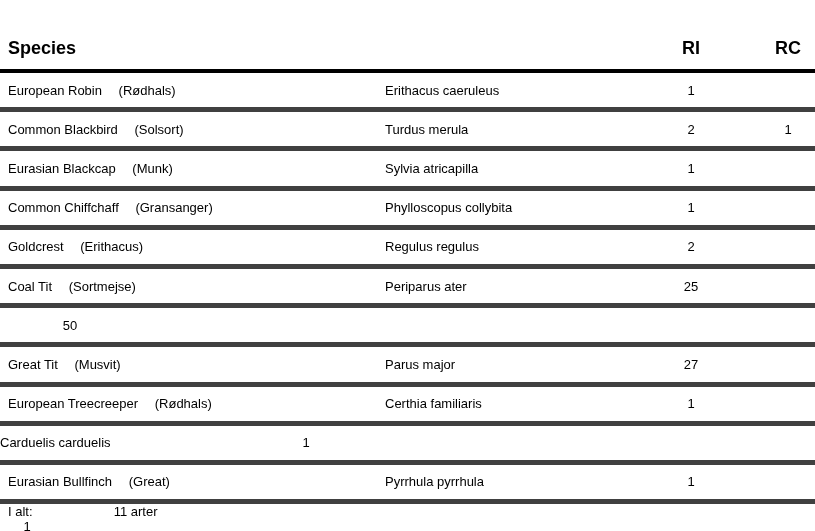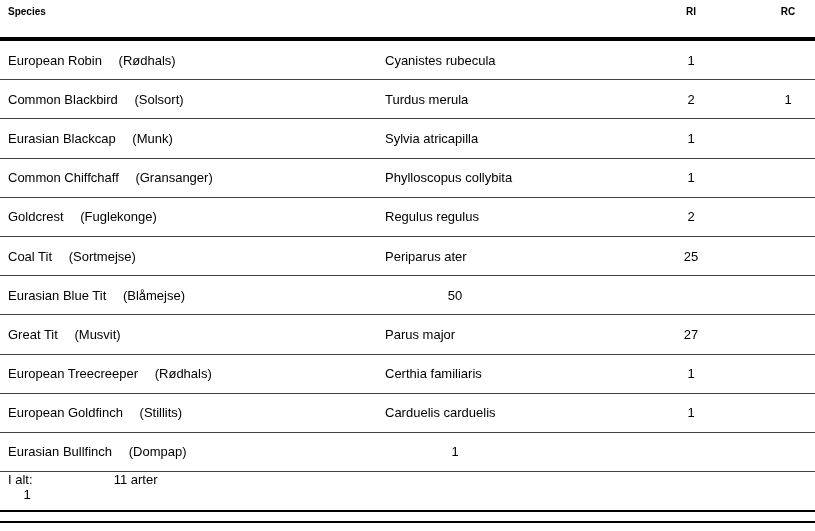--- a/index.html
+++ b/index.html
@@ -18,28 +18,29 @@
   .c-sci  { width: 236px; }
   .c-ri   { width: 140px; text-align: center; }
   .c-rc   { width: 54px;  text-align: center; }
 
   .header-row {
     height: 37px;
     align-items: flex-start;
     padding-top: 6px;
     box-sizing: border-box;
     font-weight: bold;
-    font-size: 10px;
+    font-size: 18px;
+    margin-top: 32px;
   }
   .thick-line { height: 4px; background: #000000; }
 
   .row {
     height: 39.2px;
     align-items: center;
-    border-bottom: 1px solid #404040;
+    border-bottom: 5px solid #404040;
     box-sizing: border-box;
   }
   .danish { margin-left: 13px; }
 
   .total-row {
     height: 38px;
     align-items: flex-start;
     font-weight: normal;
     flex-direction: column;
   }
@@ -60,21 +61,21 @@
     <div class="c-rc">RC</div>
   </div>
 
   <div class="thick-line"></div>
 
   <div class="flexrow row">
     <div class="c-name">
       <span>European Robin</span>
       <span class="danish">(Rødhals)</span>
     </div>
-    <div class="c-sci">Cyanistes rubecula</div>
+    <div class="c-sci">Erithacus caeruleus</div>
     <div class="c-ri">1</div>
     <div class="c-rc"></div>
   </div>
 
   <div class="flexrow row">
     <div class="c-name">
       <span>Common Blackbird</span>
       <span class="danish">(Solsort)</span>
     </div>
     <div class="c-sci">Turdus merula</div>
@@ -98,42 +99,38 @@
       <span class="danish">(Gransanger)</span>
     </div>
     <div class="c-sci">Phylloscopus collybita</div>
     <div class="c-ri">1</div>
     <div class="c-rc"></div>
   </div>
 
   <div class="flexrow row">
     <div class="c-name">
       <span>Goldcrest</span>
-      <span class="danish">(Fuglekonge)</span>
+      <span class="danish">(Erithacus)</span>
     </div>
     <div class="c-sci">Regulus regulus</div>
     <div class="c-ri">2</div>
     <div class="c-rc"></div>
   </div>
 
   <div class="flexrow row">
     <div class="c-name">
       <span>Coal Tit</span>
       <span class="danish">(Sortmejse)</span>
     </div>
     <div class="c-sci">Periparus ater</div>
     <div class="c-ri">25</div>
     <div class="c-rc"></div>
   </div>
 
   <div class="flexrow row">
-    <div class="c-name">
-      <span>Eurasian Blue Tit</span>
-      <span class="danish">(Blåmejse)</span>
-    </div>
     <div class="c-ri">50</div>
     <div class="c-rc"></div>
   </div>
 
   <div class="flexrow row">
     <div class="c-name">
       <span>Great Tit</span>
       <span class="danish">(Musvit)</span>
     </div>
     <div class="c-sci">Parus major</div>
@@ -145,34 +142,31 @@
     <div class="c-name">
       <span>European Treecreeper</span>
       <span class="danish">(Rødhals)</span>
     </div>
     <div class="c-sci">Certhia familiaris</div>
     <div class="c-ri">1</div>
     <div class="c-rc"></div>
   </div>
 
   <div class="flexrow row">
-    <div class="c-name">
-      <span>European Goldfinch</span>
-      <span class="danish">(Stillits)</span>
-    </div>
     <div class="c-sci">Carduelis carduelis</div>
     <div class="c-ri">1</div>
     <div class="c-rc"></div>
   </div>
 
   <div class="flexrow row">
     <div class="c-name">
       <span>Eurasian Bullfinch</span>
-      <span class="danish">(Dompap)</span>
+      <span class="danish">(Great)</span>
     </div>
+    <div class="c-sci">Pyrrhula pyrrhula</div>
     <div class="c-ri">1</div>
     <div class="c-rc"></div>
   </div>
 
   <div class="flexrow total-row">
     <div class="c-name">
       <span class="total-label">I alt:</span>
       <span>11 arter</span>
     </div>
     <div class="c-sci"></div>

